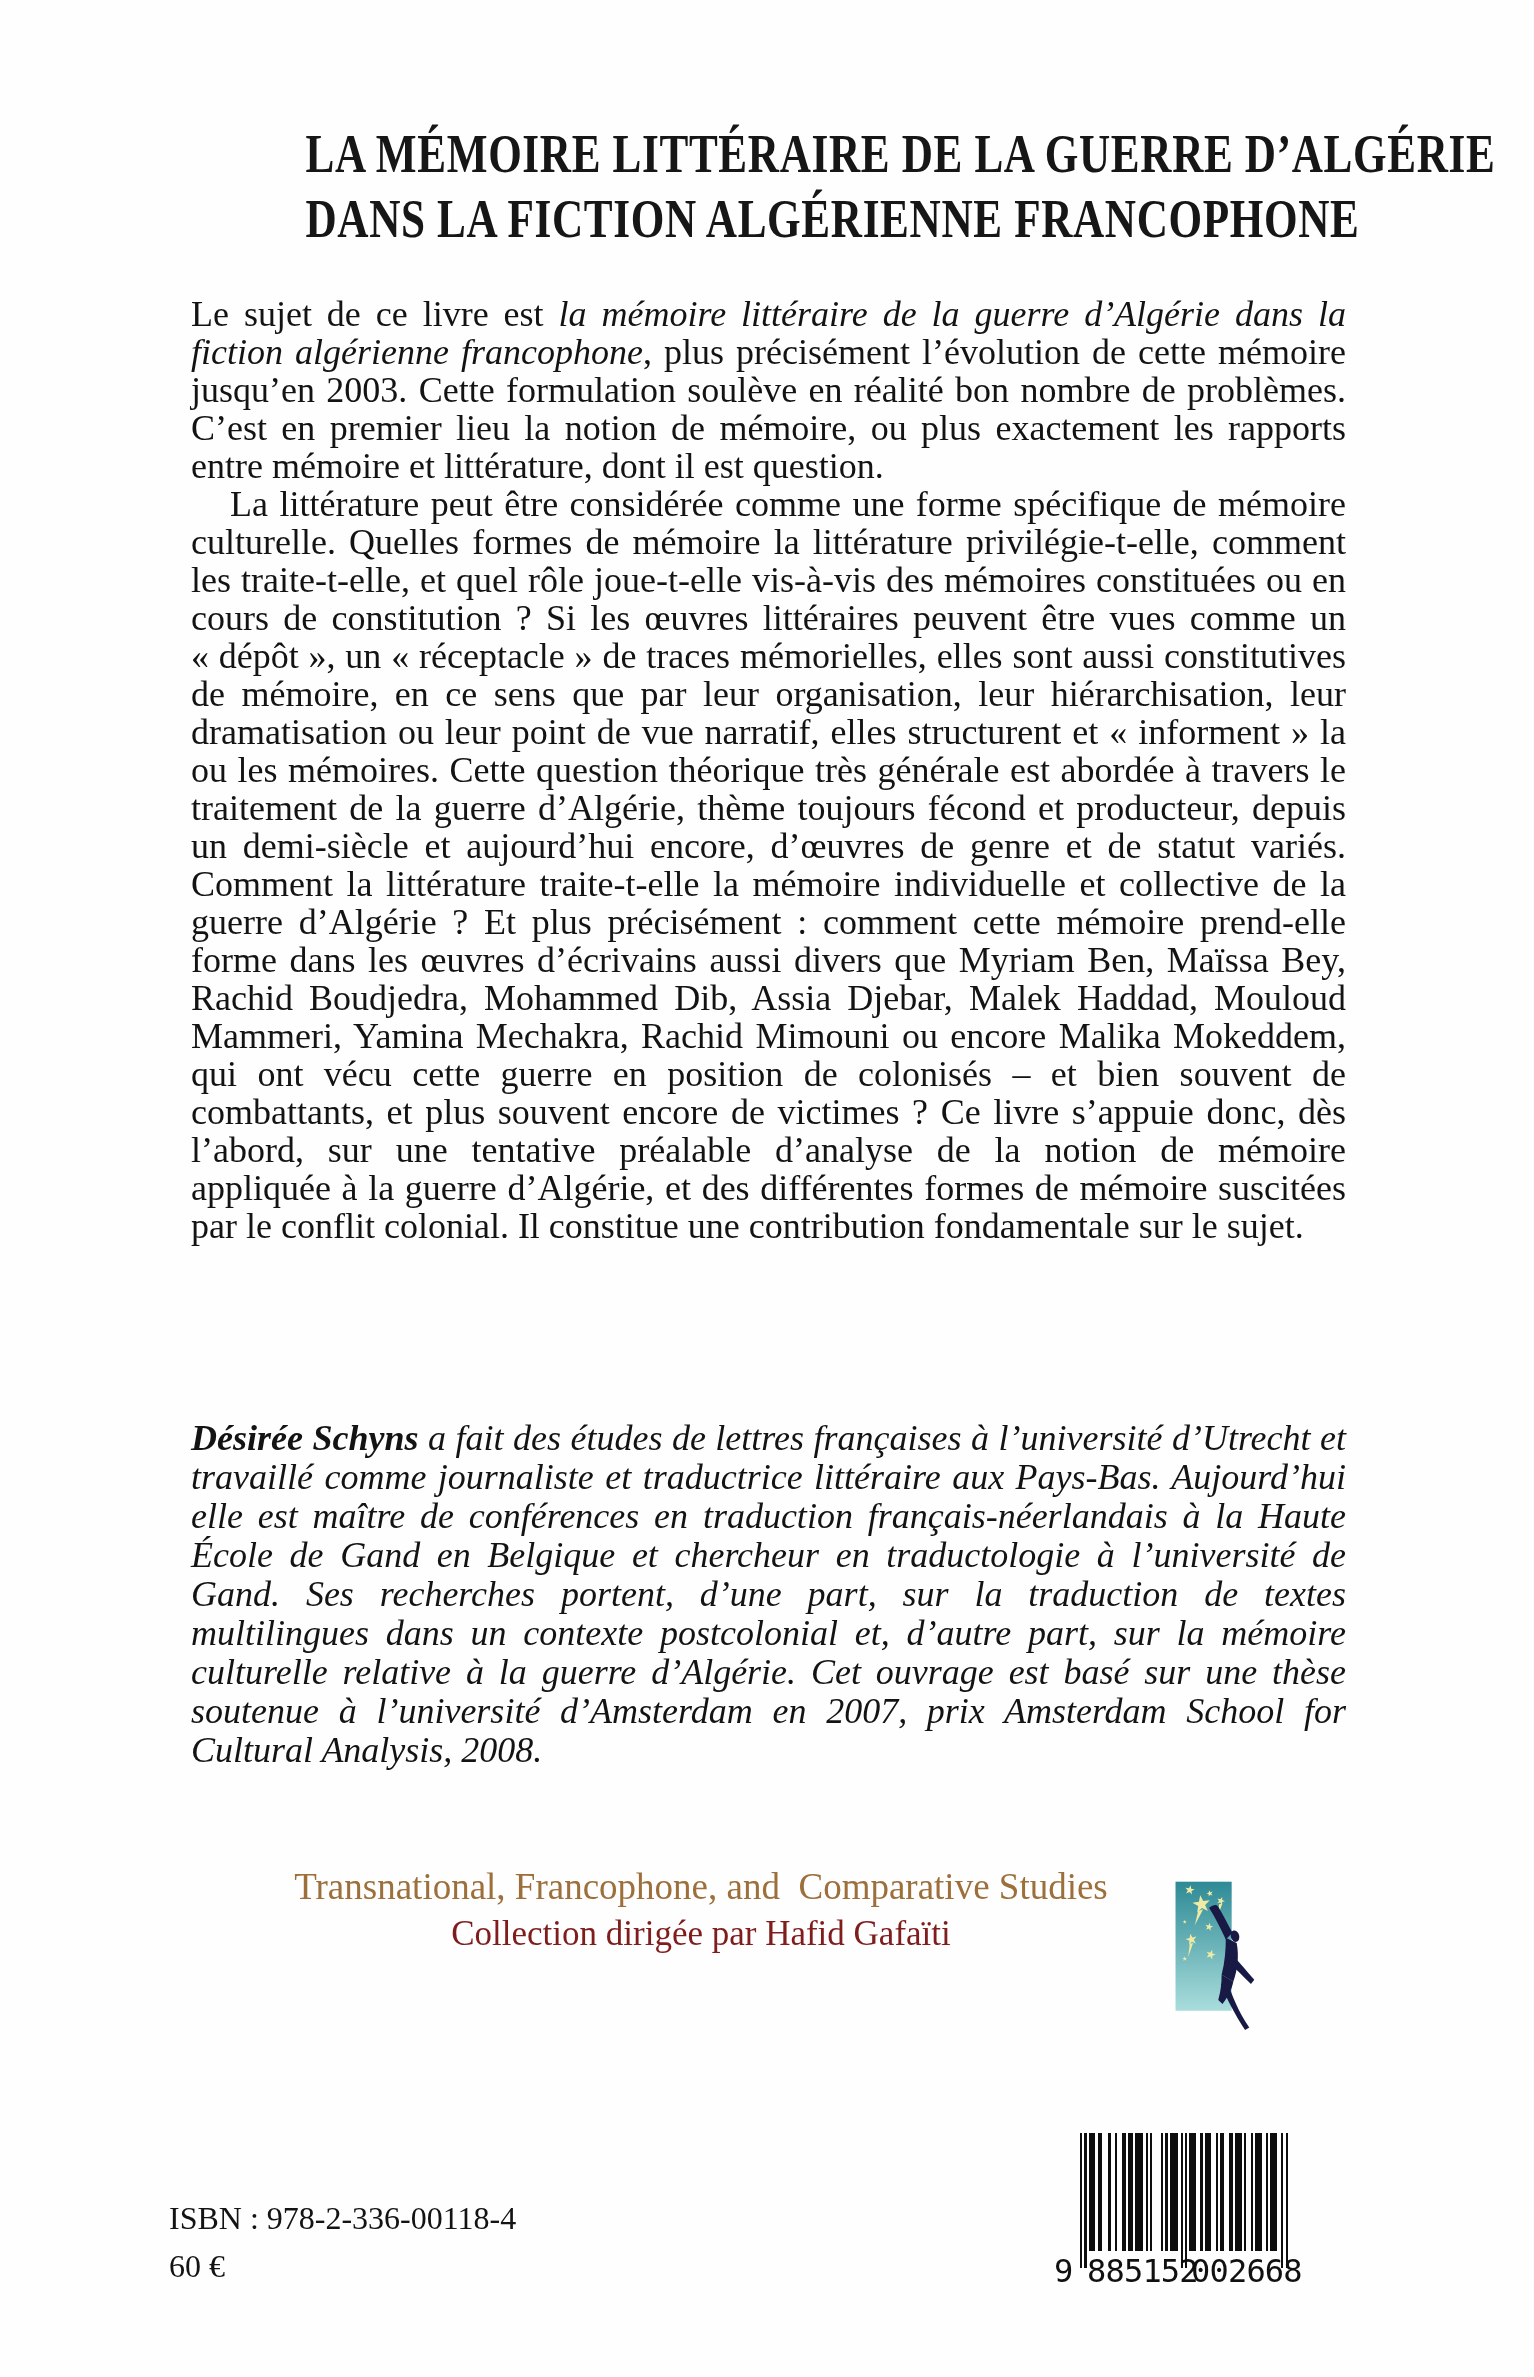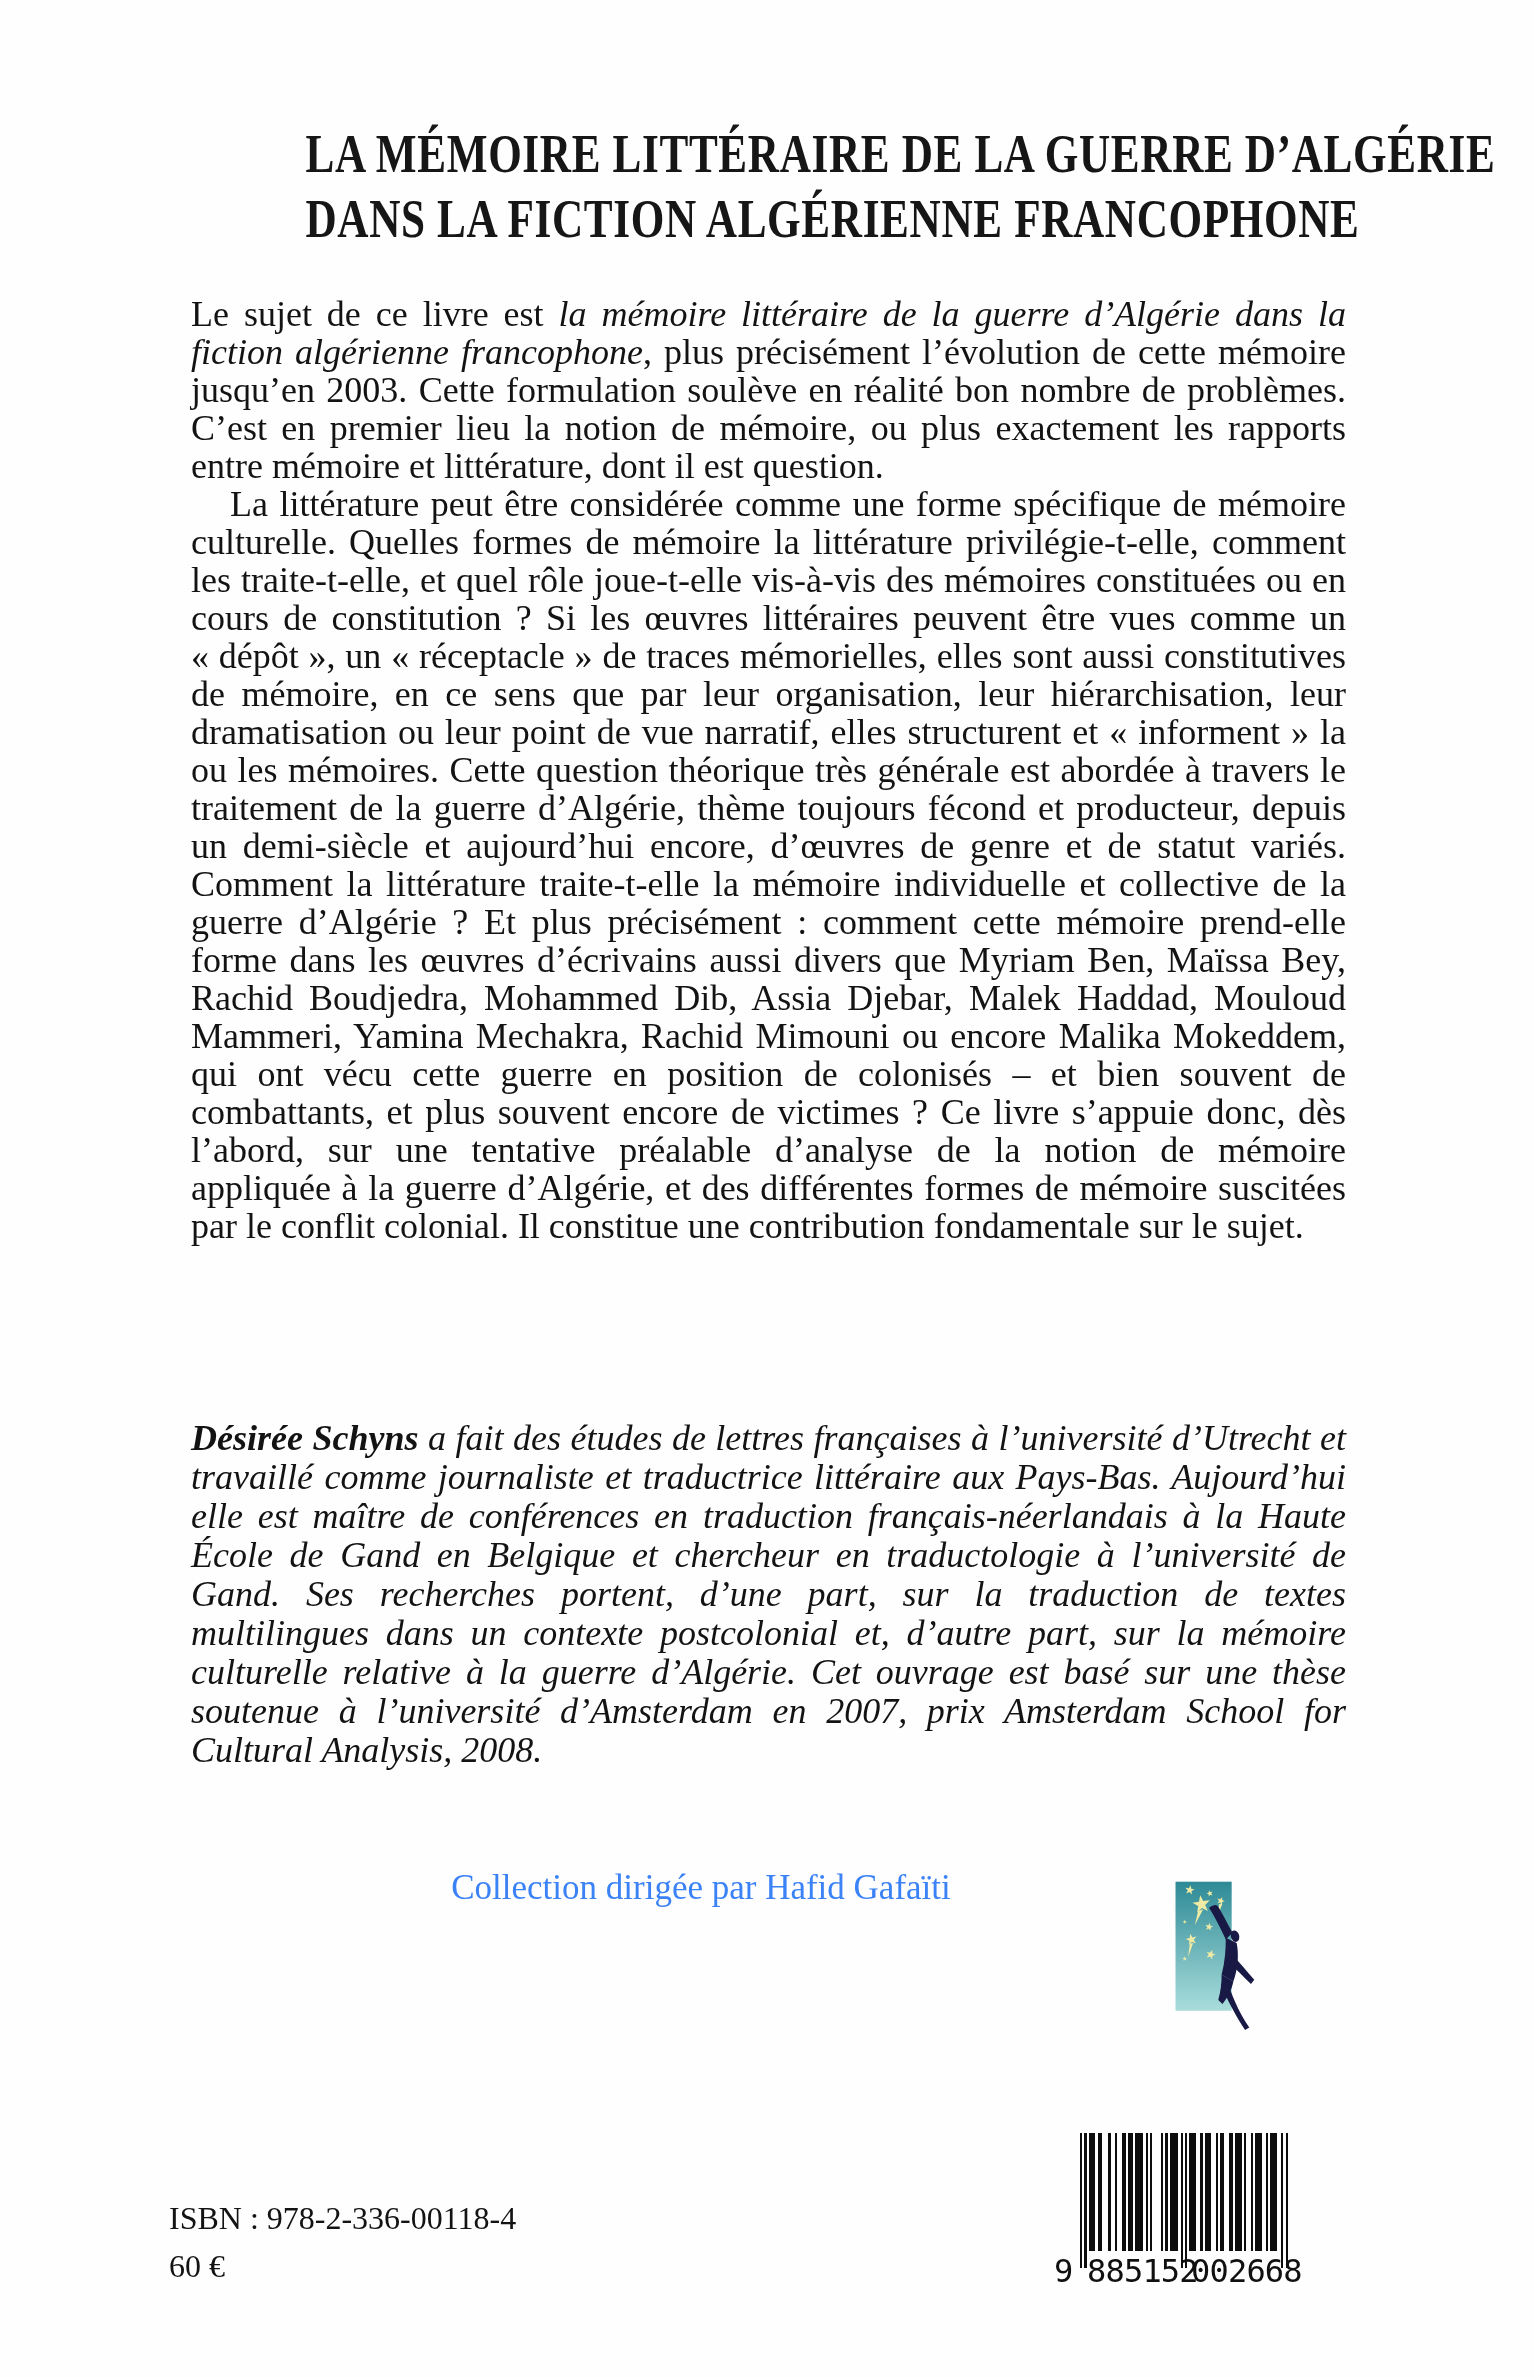--- a/index.html
+++ b/index.html
@@ -129,21 +129,22 @@
   <div class="synopsis">
     <p><span>Le sujet de ce livre est </span><span class="it">la mémoire littéraire de la guerre d’Algérie dans la fiction algérienne francophone</span><span>, plus précisément l’évolution de cette mémoire jusqu’en 2003. Cette formulation soulève en réalité bon nombre de problèmes. C’est en premier lieu la notion de mémoire, ou plus exactement les rapports entre mémoire et littérature, dont il est question.</span></p>
     <p class="indent">La littérature peut être considérée comme une forme spécifique de mémoire culturelle. Quelles formes de mémoire la littérature privilégie-t-elle, comment les traite-t-elle, et quel rôle joue-t-elle vis-à-vis des mémoires constituées ou en cours de constitution&nbsp;? Si les œuvres littéraires peuvent être vues comme un «&nbsp;dépôt&nbsp;», un «&nbsp;réceptacle&nbsp;» de traces mémorielles, elles sont aussi constitutives de mémoire, en ce sens que par leur organisation, leur hiérarchisation, leur dramatisation ou leur point de vue narratif, elles structurent et «&nbsp;informent&nbsp;» la ou les mémoires. Cette question théorique très générale est abordée à travers le traitement de la guerre d’Algérie, thème toujours fécond et producteur, depuis un demi-siècle et aujourd’hui encore, d’œuvres de genre et de statut variés. Comment la littérature traite-t-elle la mémoire individuelle et collective de la guerre d’Algérie&nbsp;? Et plus précisément&nbsp;: comment cette mémoire prend-elle forme dans les œuvres d’écrivains aussi divers que Myriam Ben, Maïssa Bey, Rachid Boudjedra, Mohammed Dib, Assia Djebar, Malek Haddad, Mouloud Mammeri, Yamina Mechakra, Rachid Mimouni ou encore Malika Mokeddem, qui ont vécu cette guerre en position de colonisés – et bien souvent de combattants, et plus souvent encore de victimes&nbsp;? Ce livre s’appuie donc, dès l’abord, sur une tentative préalable d’analyse de la notion de mémoire appliquée à la guerre d’Algérie, et des différentes formes de mémoire suscitées par le conflit colonial. Il constitue une contribution fondamentale sur le sujet.</p>
   </div>
 
   <div class="bio">
     <p style="margin:0"><span class="author">Désirée Schyns</span><span> a fait des études de lettres françaises à l’université d’Utrecht et travaillé comme journaliste et traductrice littéraire aux Pays-Bas. Aujourd’hui elle est maître de conférences en traduction français-néerlandais à la Haute École de Gand en Belgique et chercheur en traductologie à l’université de Gand. Ses recherches portent, d’une part, sur la traduction de textes multilingues dans un contexte postcolonial et, d’autre part, sur la mémoire culturelle relative à la guerre d’Algérie. Cet ouvrage est basé sur une thèse soutenue à l’université d’Amsterdam en 2007, prix Amsterdam School for Cultural Analysis, 2008.</span></p>
   </div>
 
   <div class="collection">
-    <div class="c3" style="color: #3b82f6;">Collection dirigée par Hafid Gafaïti</div>
+    <div class="c2" style="color: rgb(156, 111, 59);">Transnational, Francophone, and&nbsp; Comparative Studies</div>
+    <div class="c3" style="color: #7f1d1d;">Collection dirigée par Hafid Gafaïti</div>
   </div>
 
   <svg class="logo" viewBox="0 0 105 200" xmlns="http://www.w3.org/2000/svg">
     <defs>
       <linearGradient id="lg" x1="0" y1="0" x2="0" y2="1">
         <stop offset="0" stop-color="#2E8A96"></stop>
         <stop offset="1" stop-color="#A9DDDC"></stop>
       </linearGradient>
       <polygon id="star-shape" points="0,-1 0.235,-0.324 0.951,-0.309 0.38,0.124 0.588,0.809 0,0.4 -0.588,0.809 -0.38,0.124 -0.951,-0.309 -0.235,-0.324"></polygon>
     </defs>

